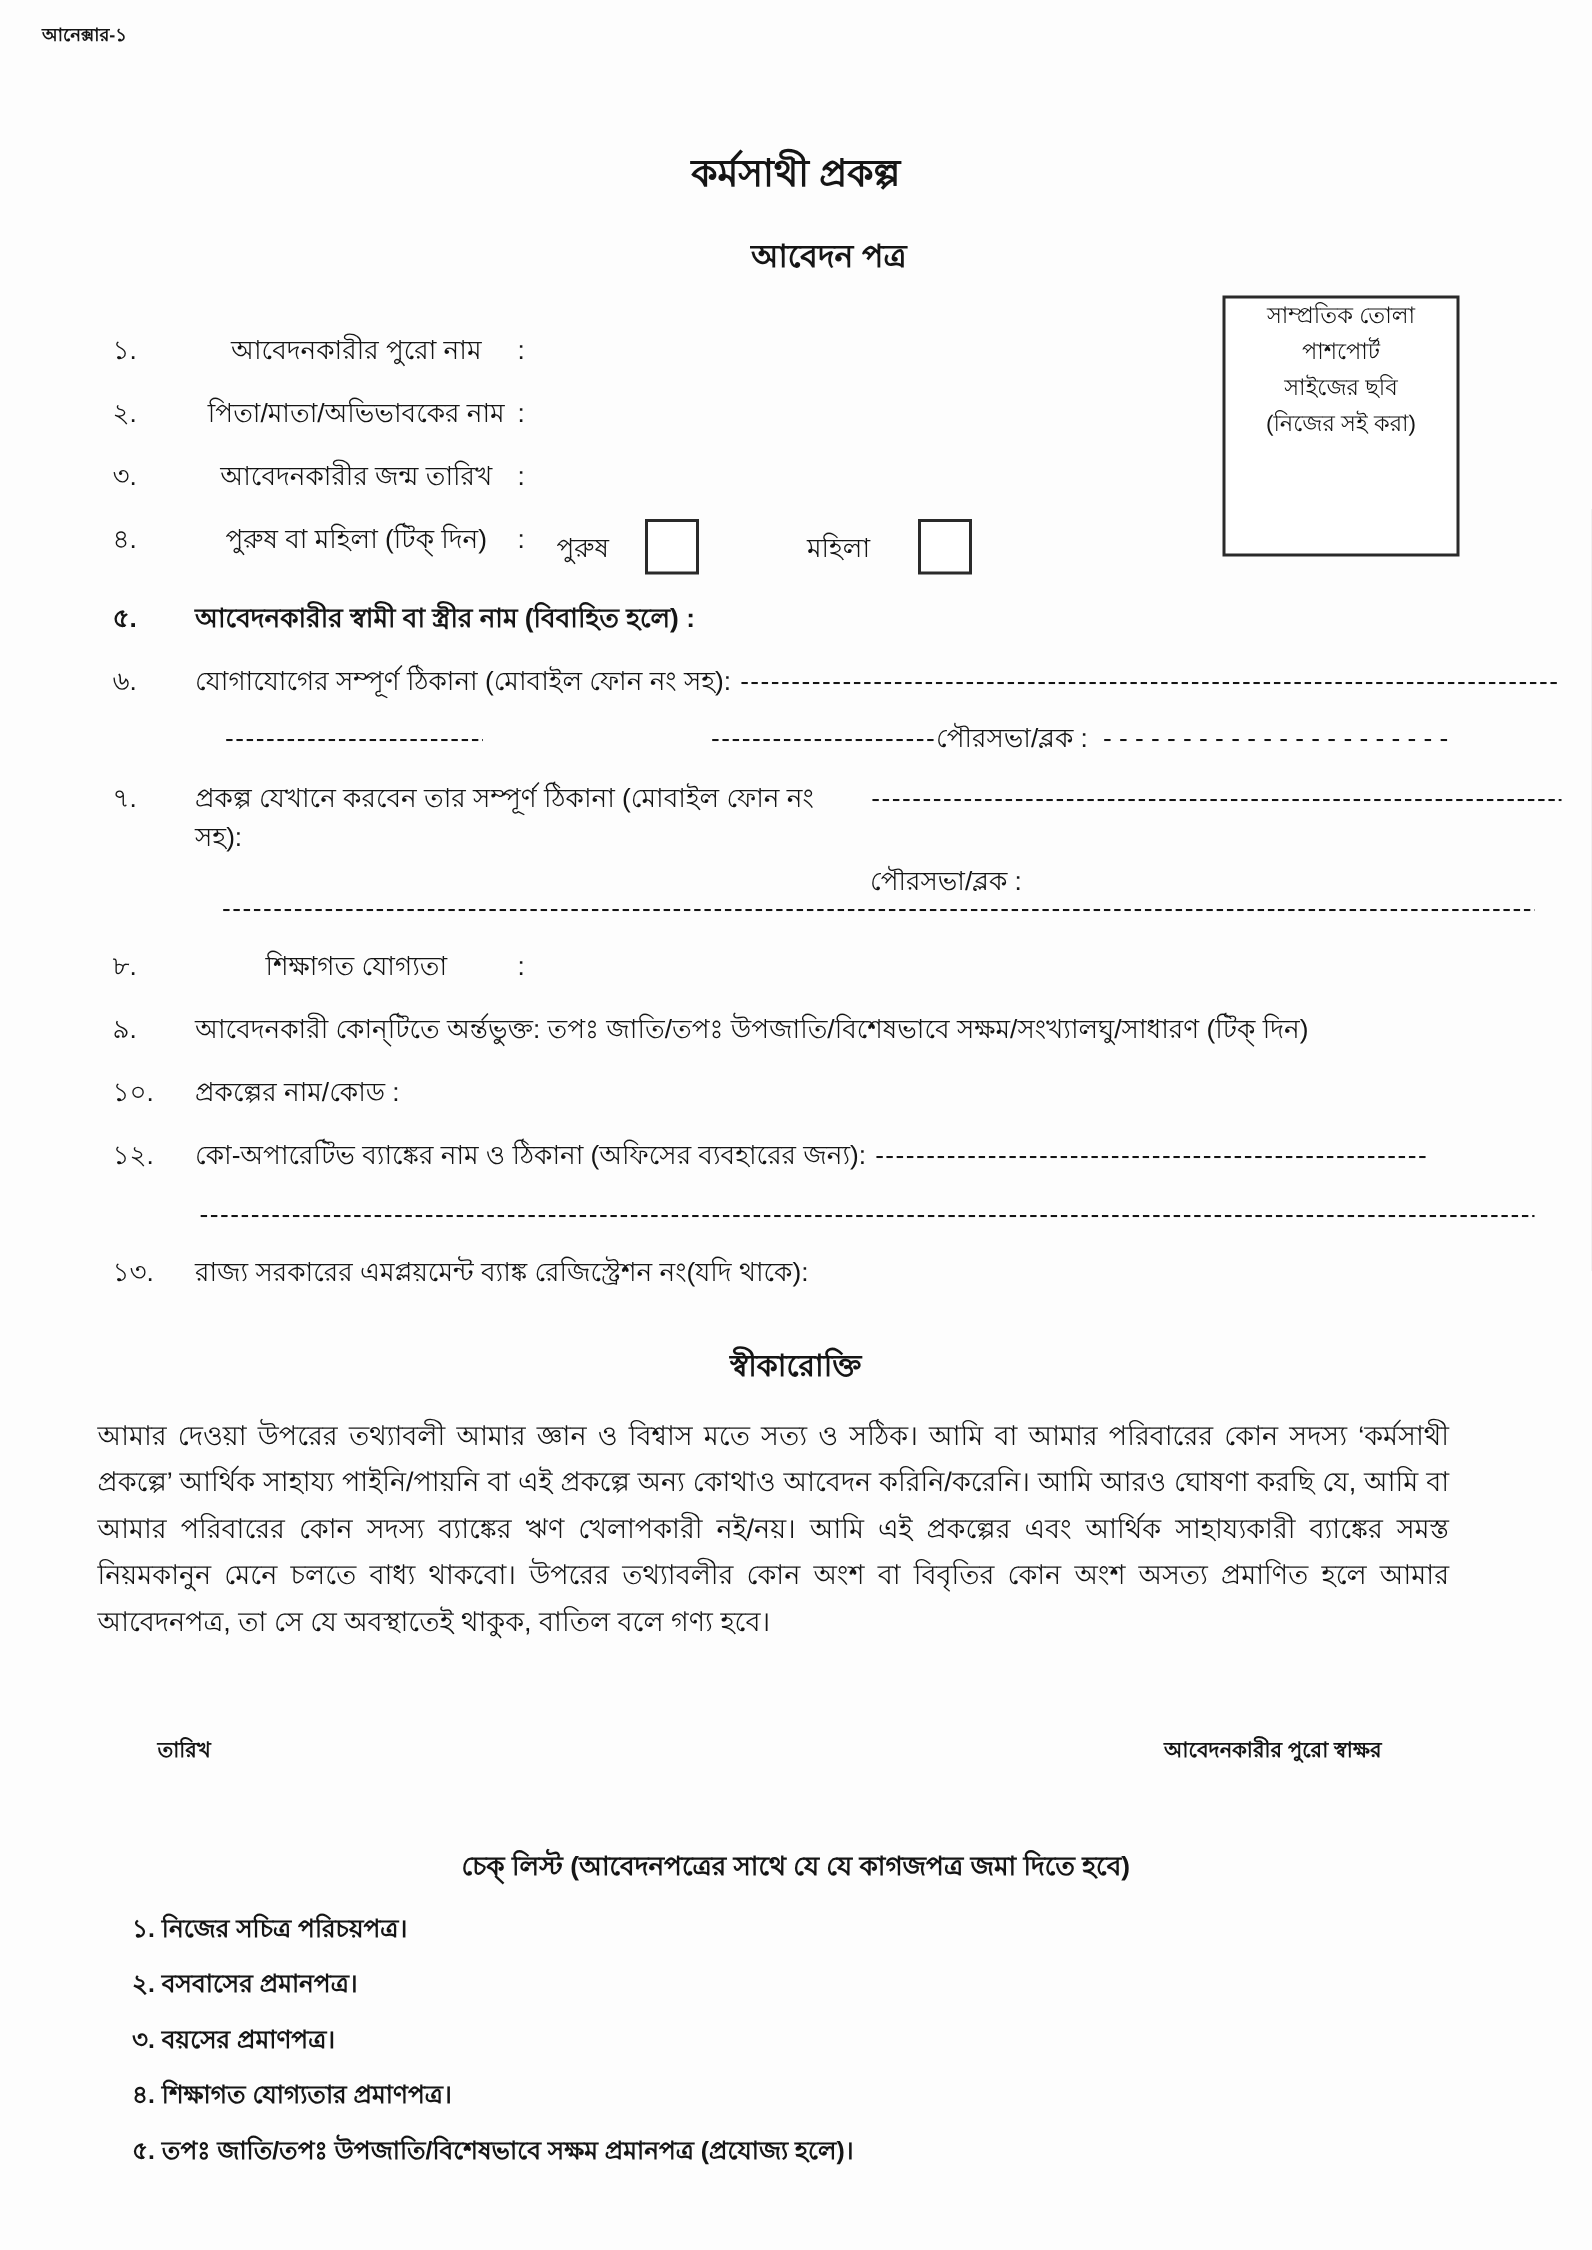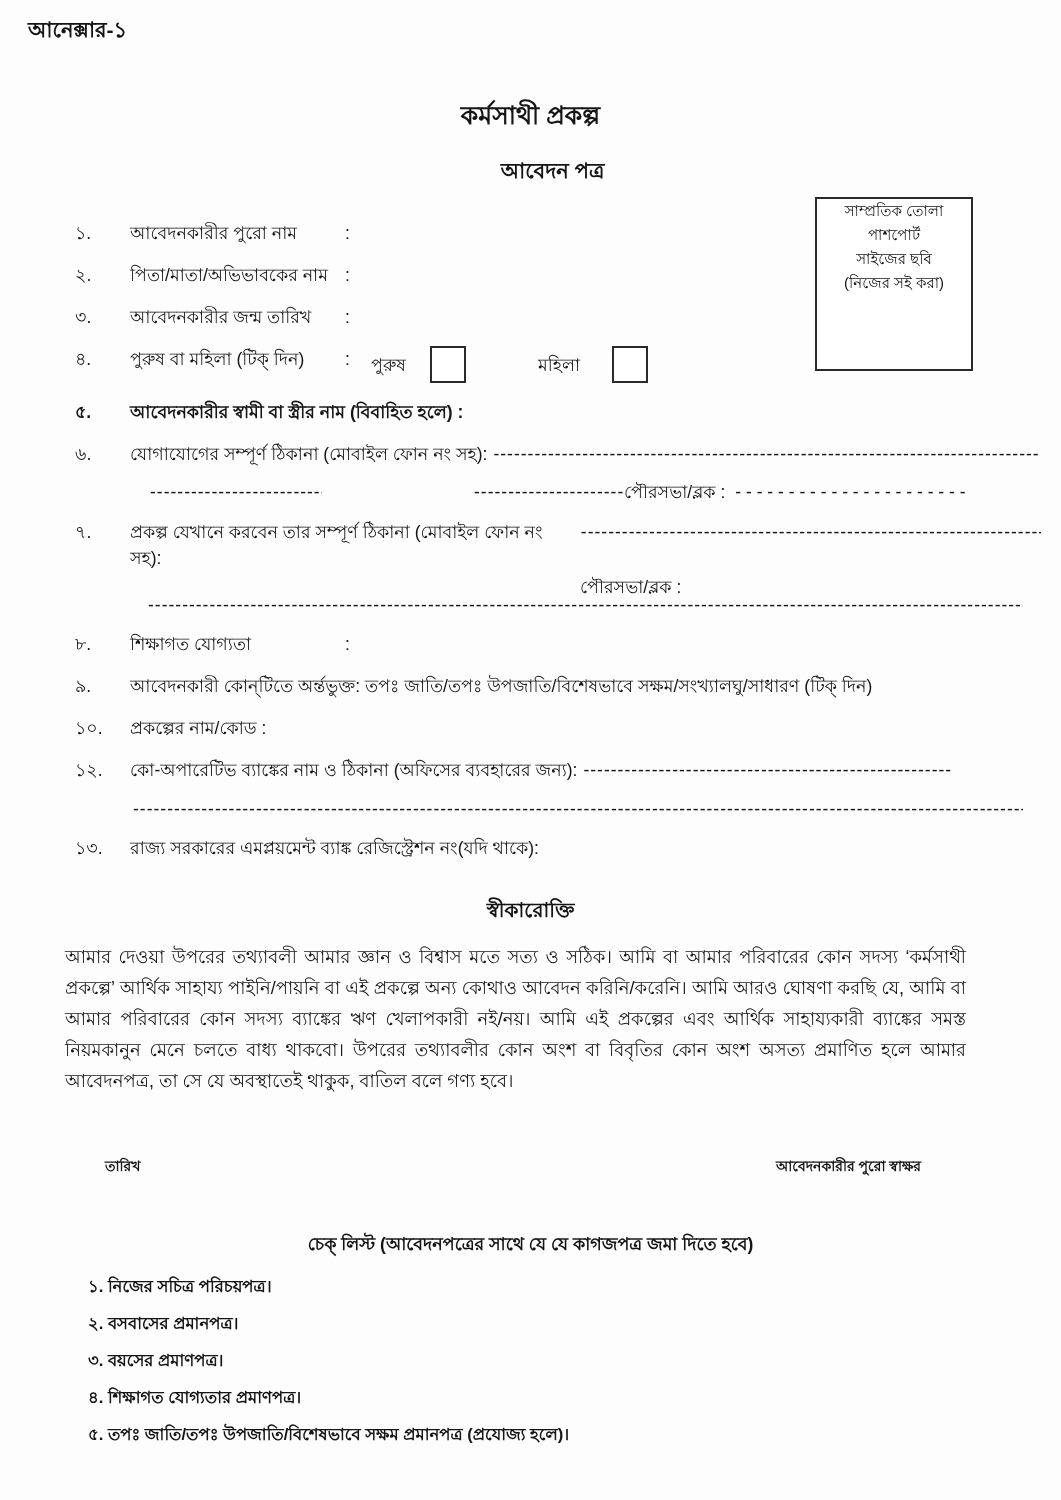--- a/index.html
+++ b/index.html
@@ -7,21 +7,21 @@
     position:relative;
     width:1061px;height:1500px;
     margin:0 auto;
     background:#fdfdfd;
     color:#151515;
     font-family:"Liberation Sans","DejaVu Sans",sans-serif;
     overflow:hidden;
   }
   .annexure{
     position:absolute;top:14px;left:28px;
-    font-size:21px;font-weight:bold;
+    font-size:12px;font-weight:bold;
   }
   .title{
     padding-top:96px;text-align:center;
     font-size:25px;font-weight:bold;
   }
   .subtitle{
     margin-top:16px;text-align:center;
     font-size:21px;font-weight:bold;padding-left:44px;
   }
   .photo-box{
@@ -32,21 +32,21 @@
     text-align:center;
     font-size:15px;line-height:24px;
     box-sizing:border-box;
   }
   .form-body{
     margin:30px 20px 0 75px;
     font-size:17.5px;line-height:26px;
   }
   .row{display:flex;align-items:flex-start;margin-bottom:16px;}
   .num{flex:0 0 55px;}
-  .label-fixed{flex:0 0 215px;}
+  .label-fixed{flex:0 0 215px;text-align:center;}
   .colon{flex:0 0 18px;}
   .bold{font-weight:bold;}
   .gender-group{display:flex;align-items:center;}
   .gender-word{margin-left:8px;}
   .checkbox{
     display:inline-block;width:32px;height:33px;
     border:2px solid #2a2a2a;background:#fff;
     margin-left:24px;vertical-align:middle;
   }
   .checkbox.female{margin-left:32px;}

